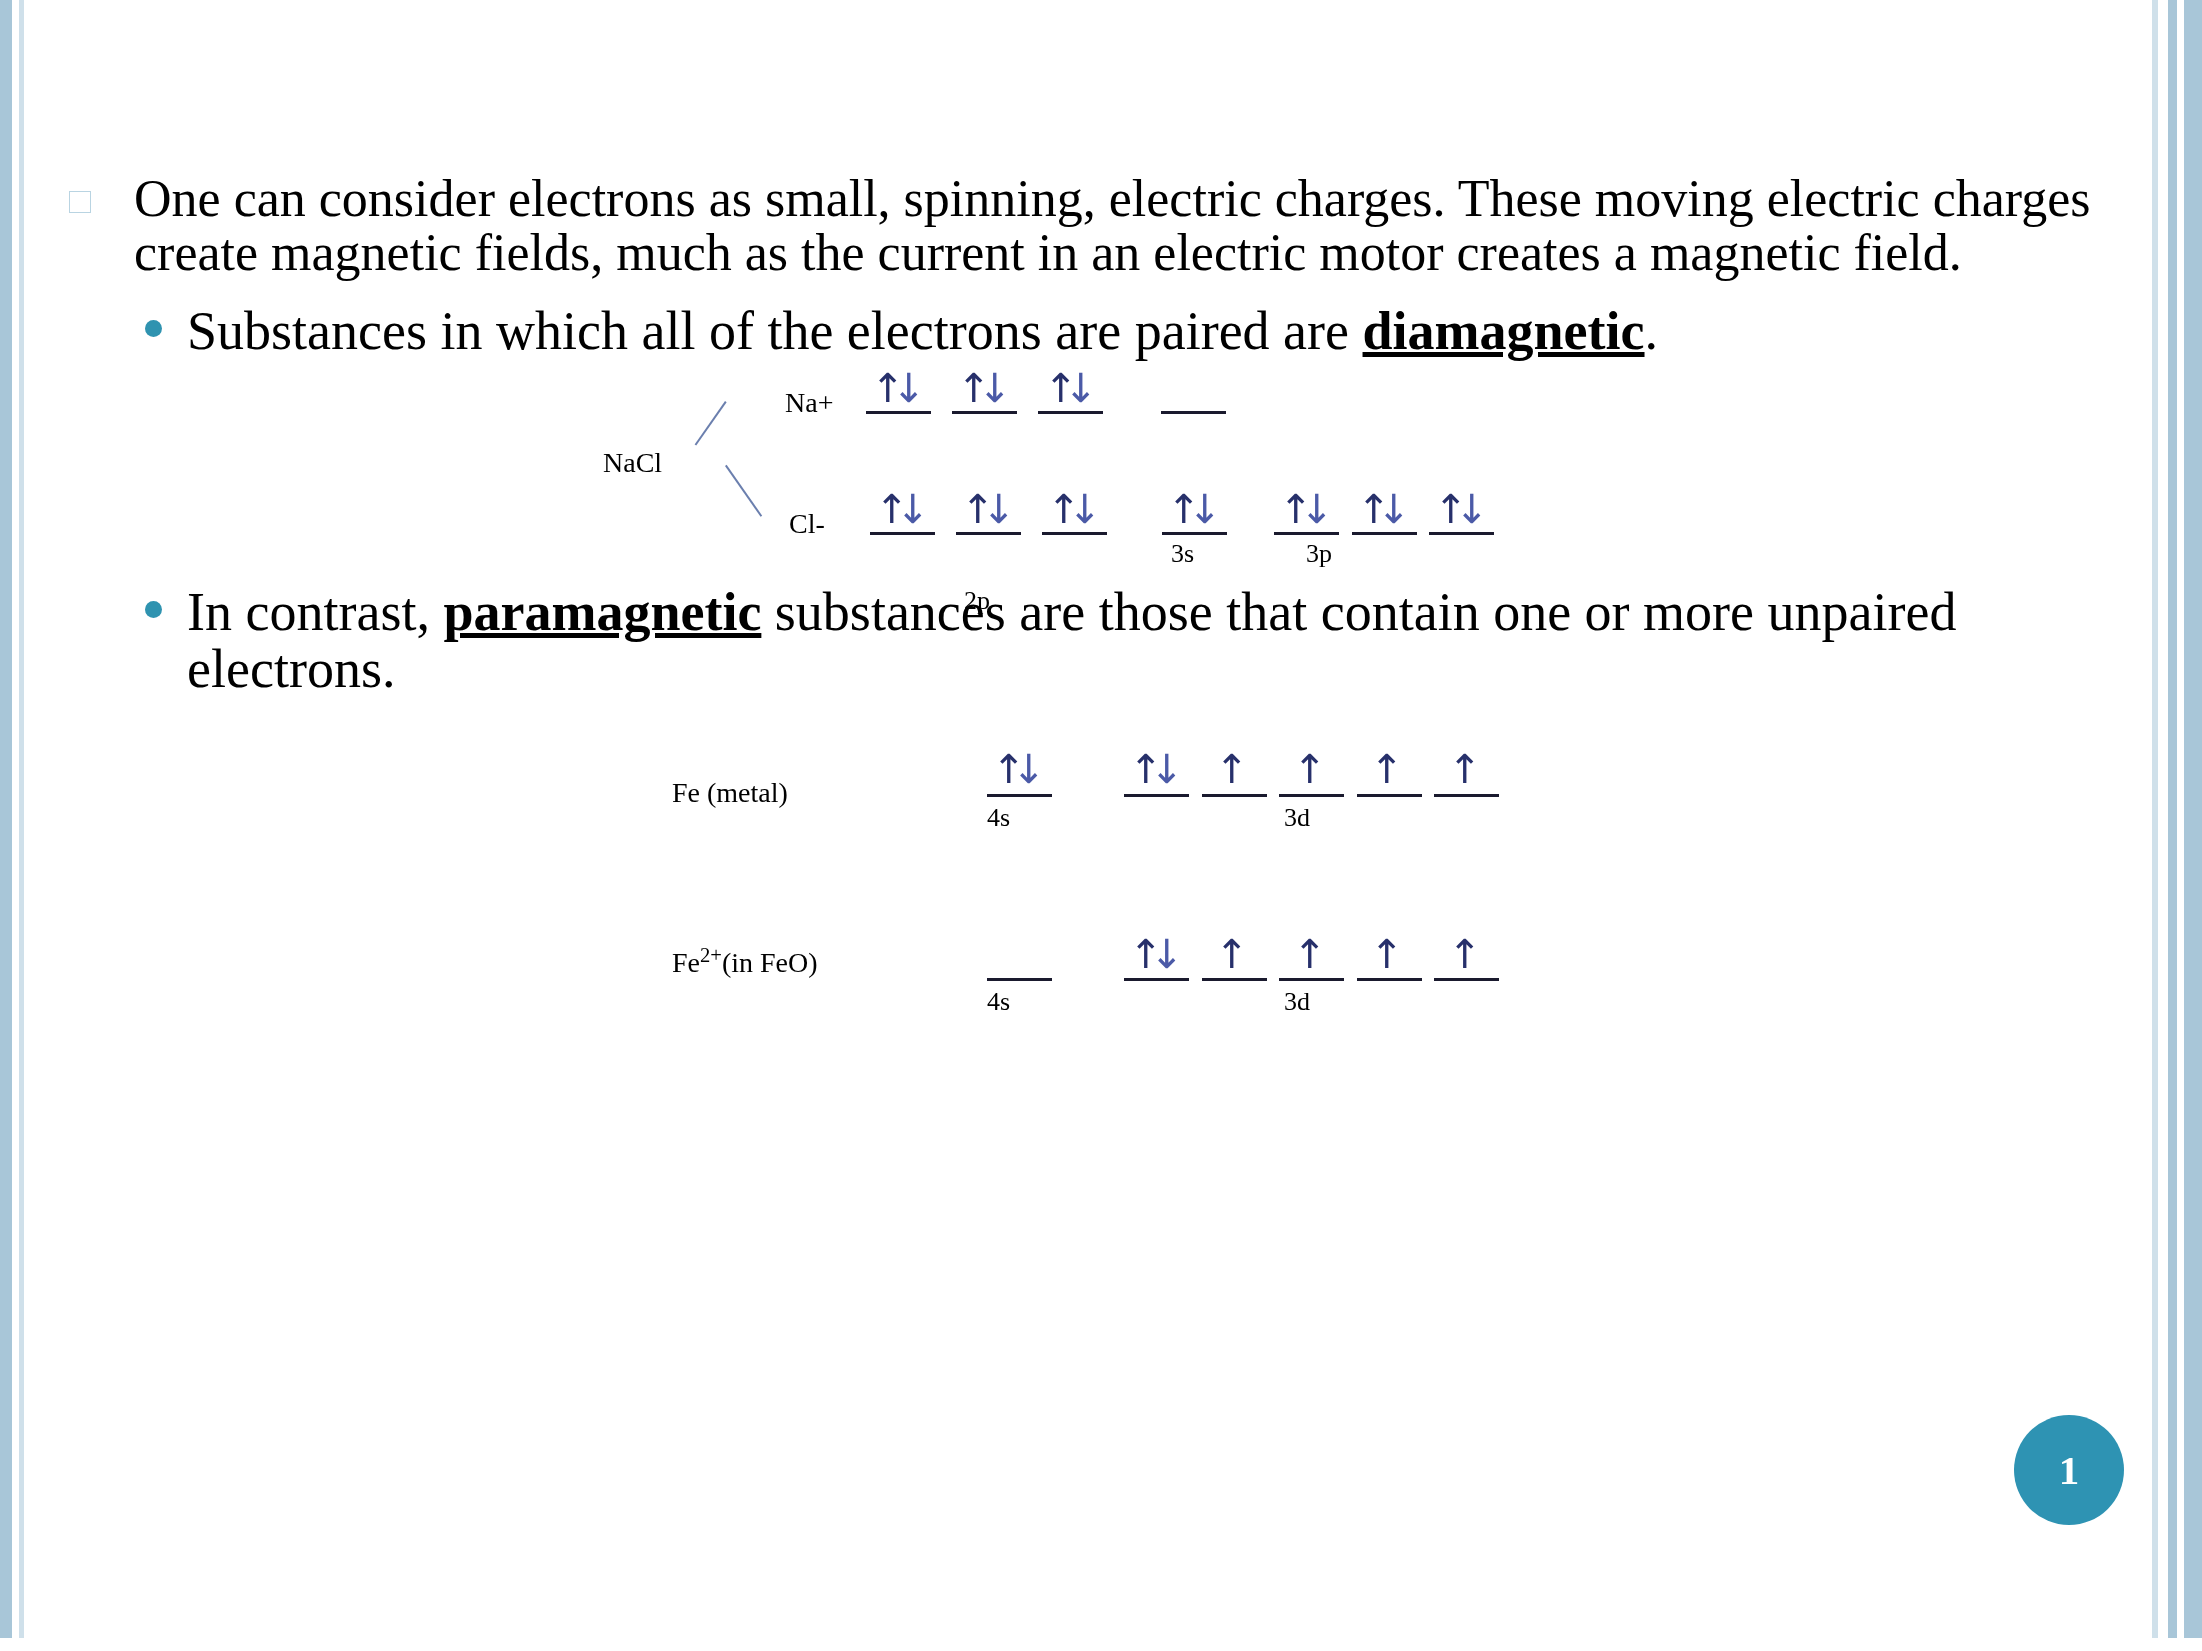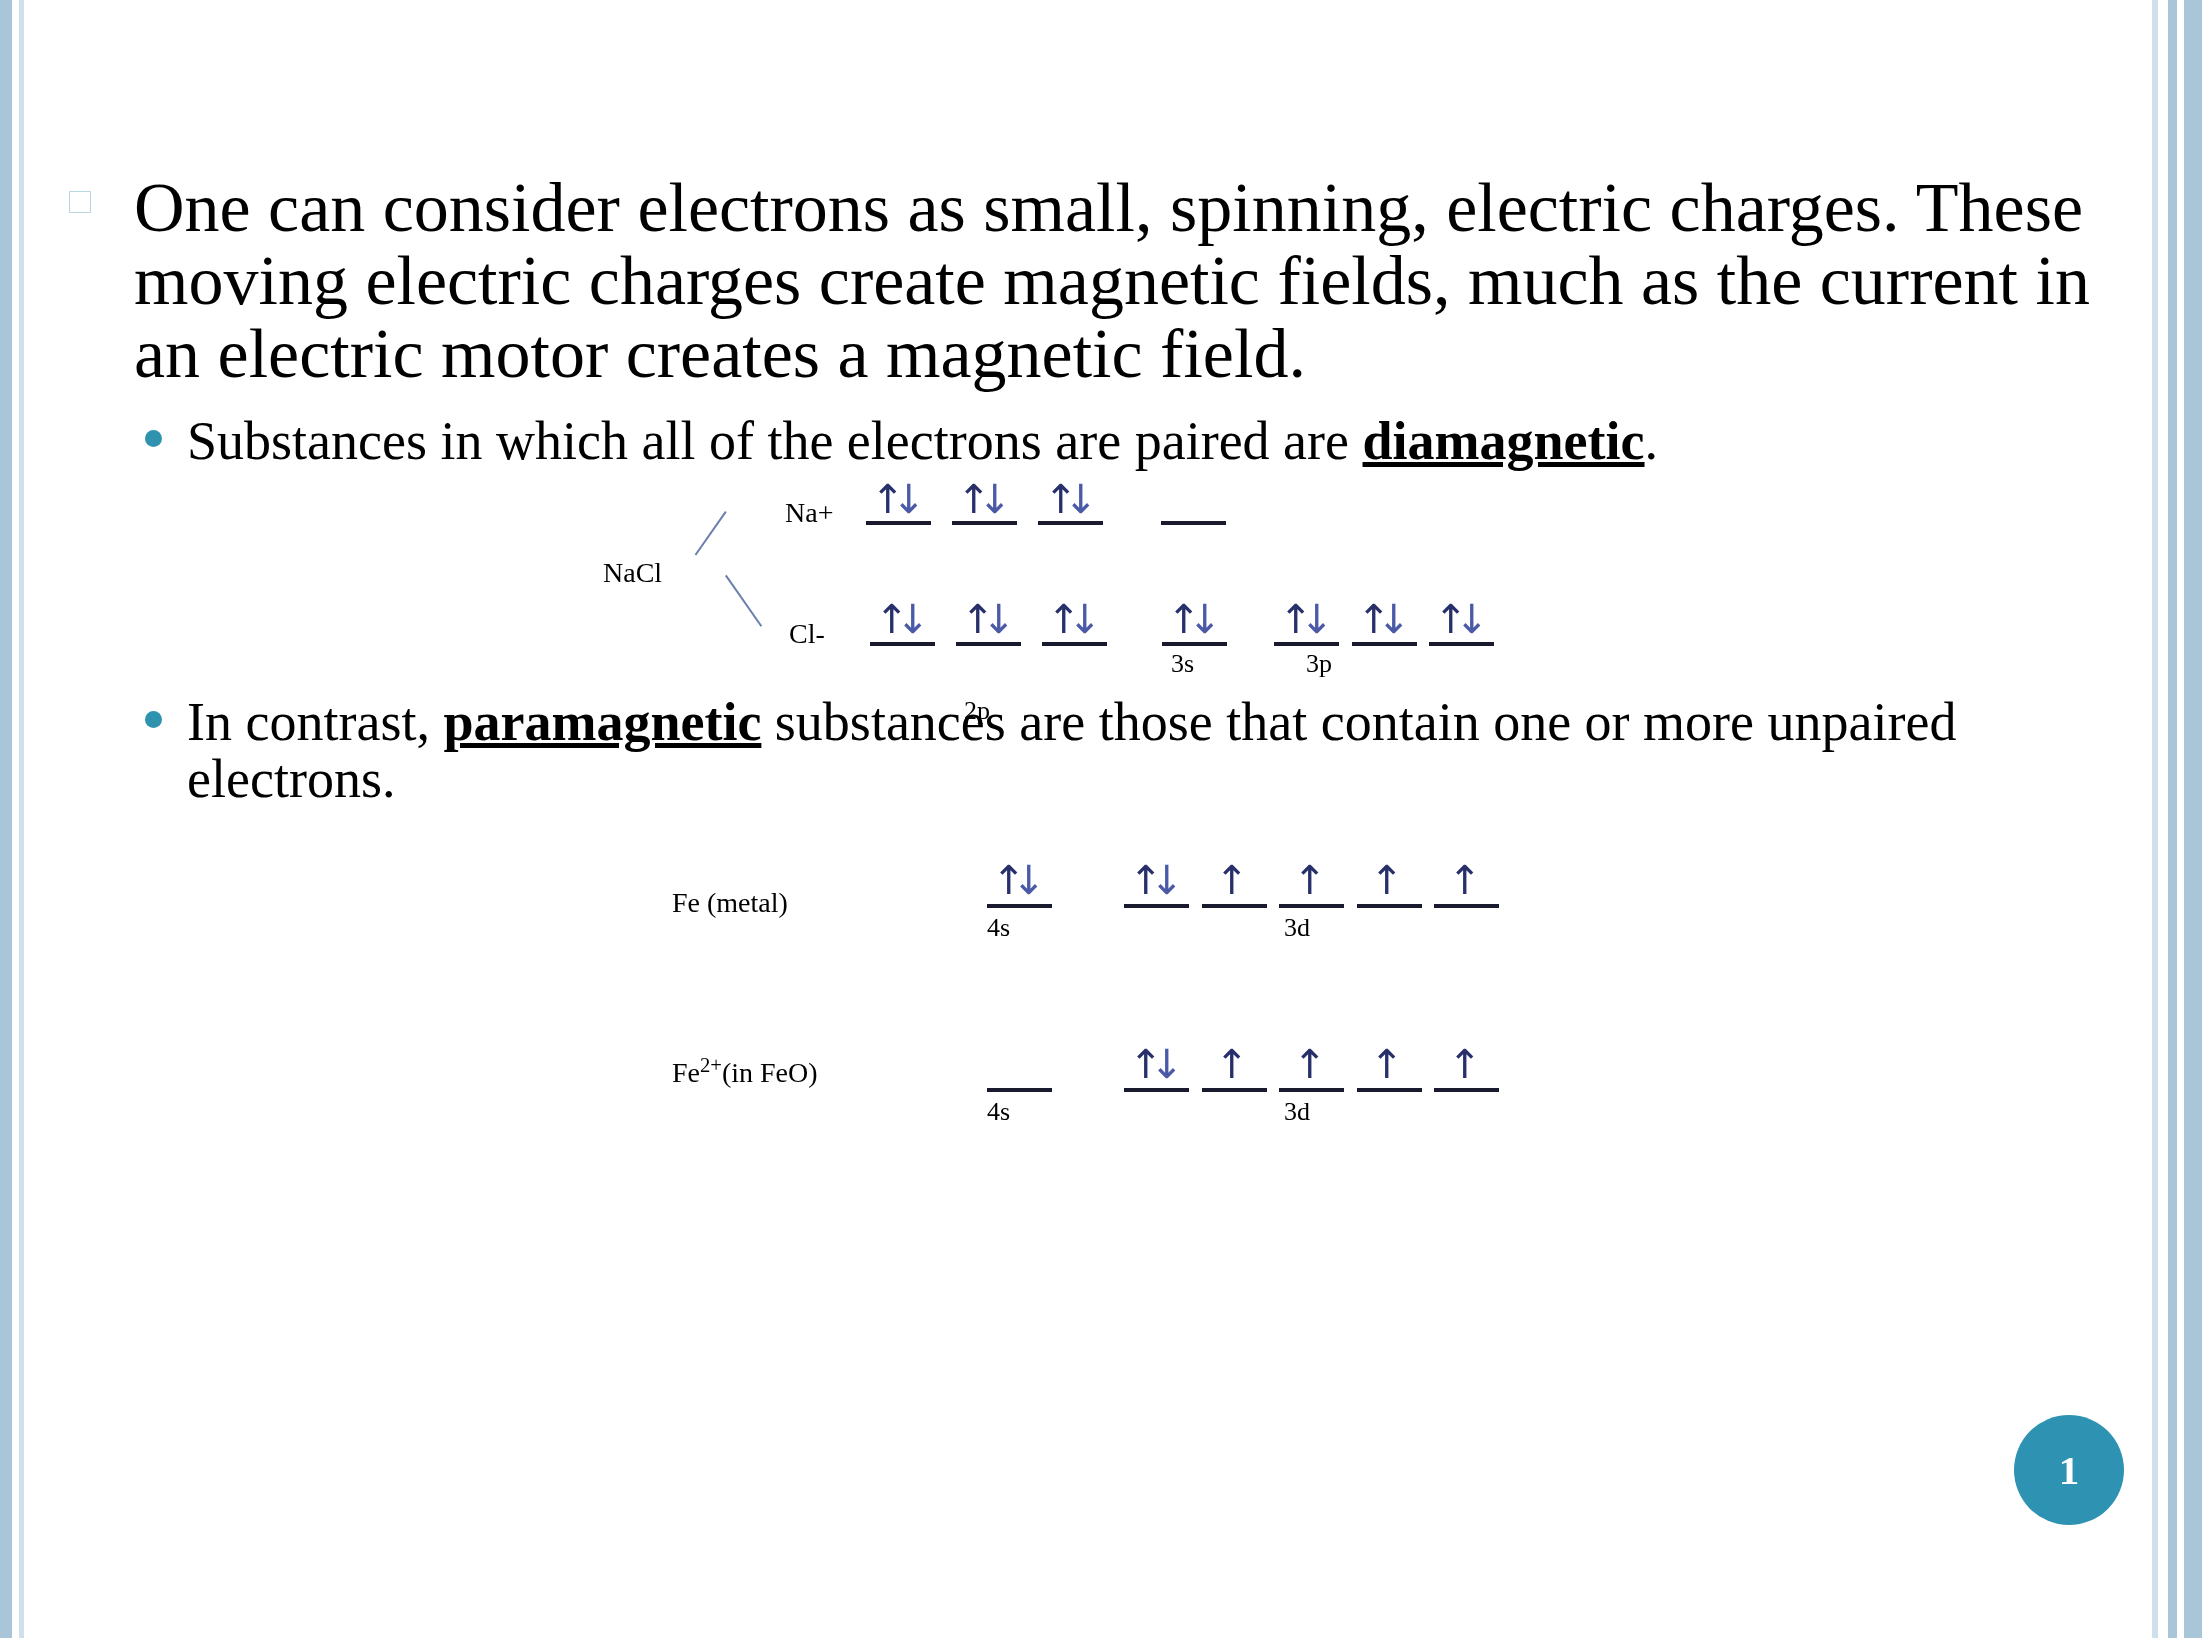--- a/index.html
+++ b/index.html
@@ -84,21 +84,21 @@
     position: absolute;
     left: 52px;
     top: 172px;
     width: 2065px;
   }
 
   
   .l1 {
     position: relative;
     padding-left: 82px;
-    font-size: 70px;
+    font-size: 52px;
     line-height: 1.04;
     color: #000000;
     margin-bottom: 22.4px;
   }
   .l1 .sq {
     position: absolute;
     left: 17px;
     top: 19px;
     width: 22.4px;
     height: 22.4px;

